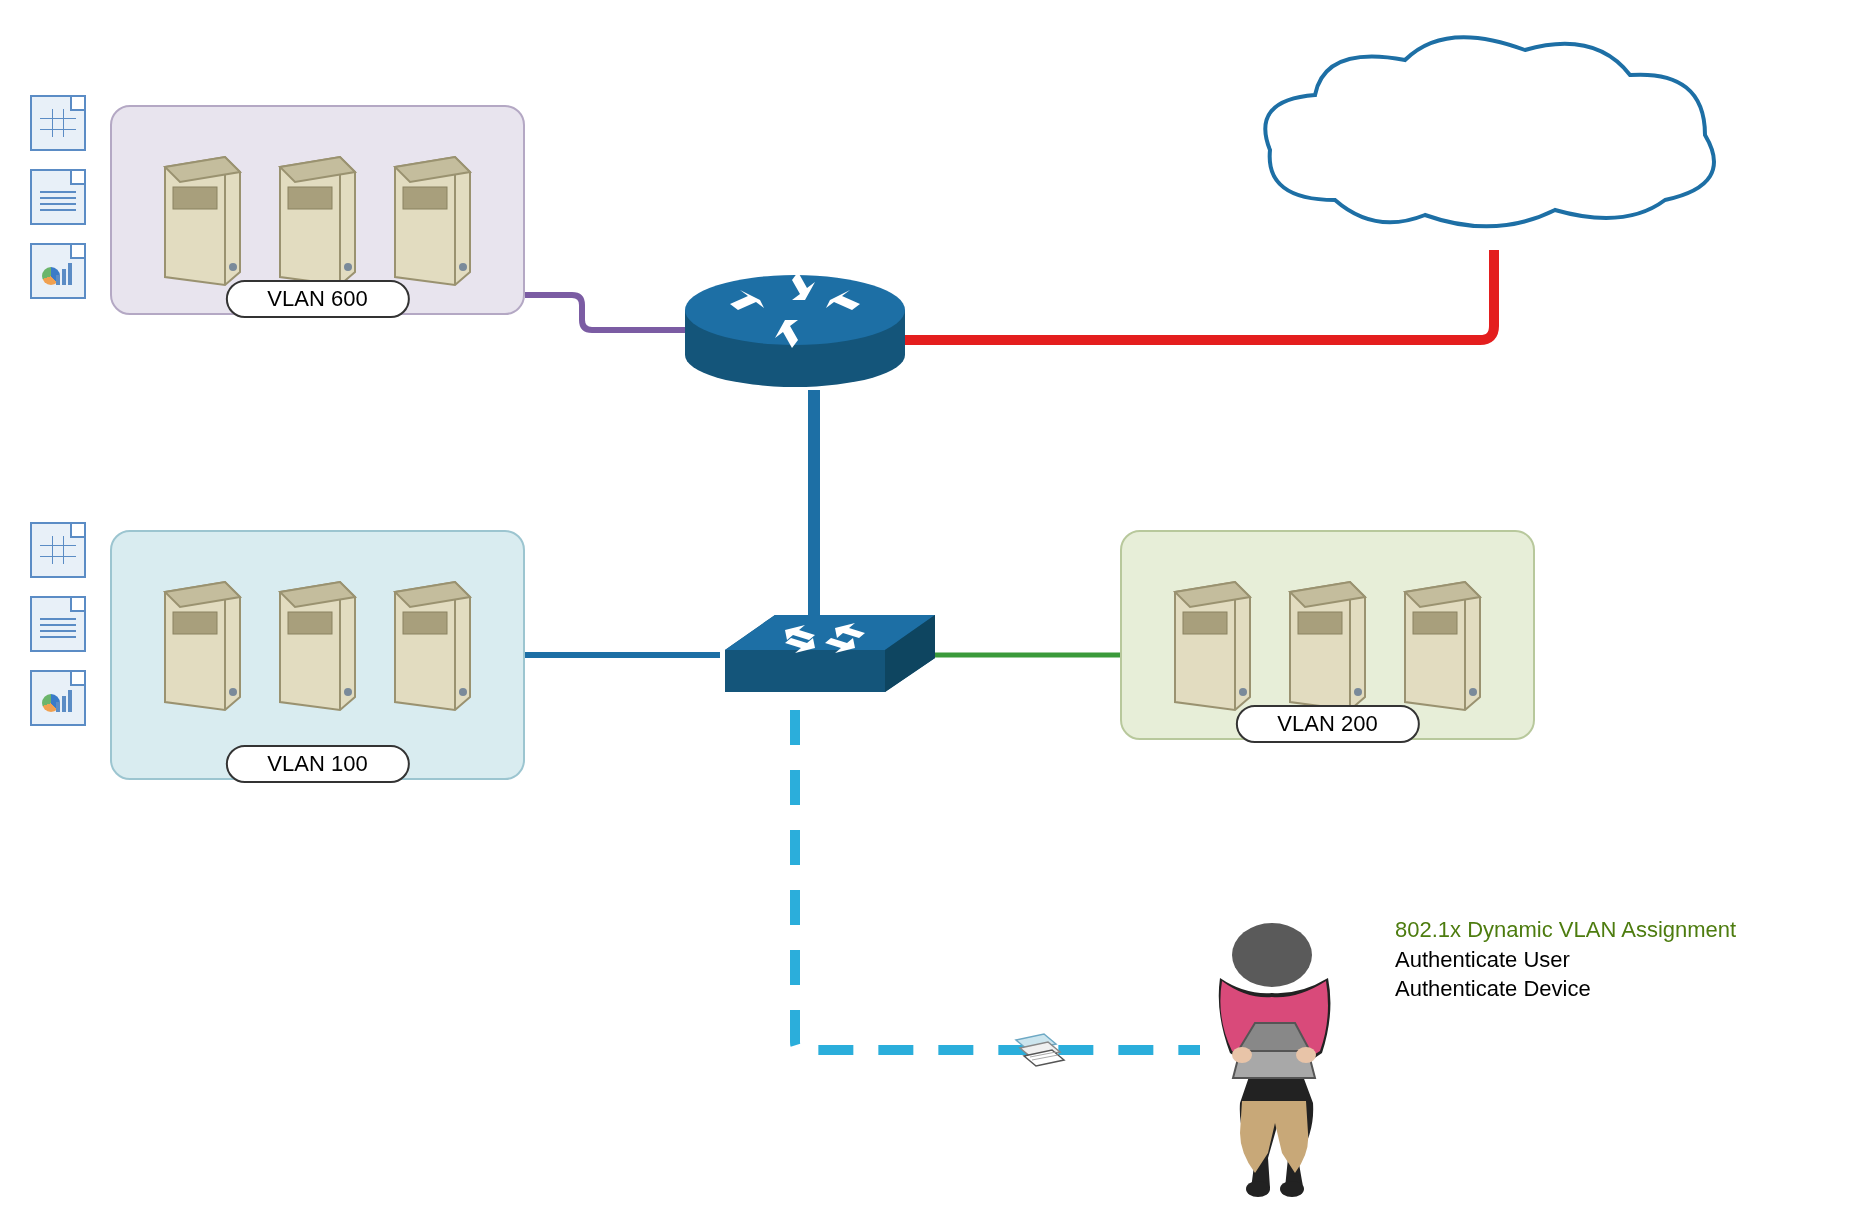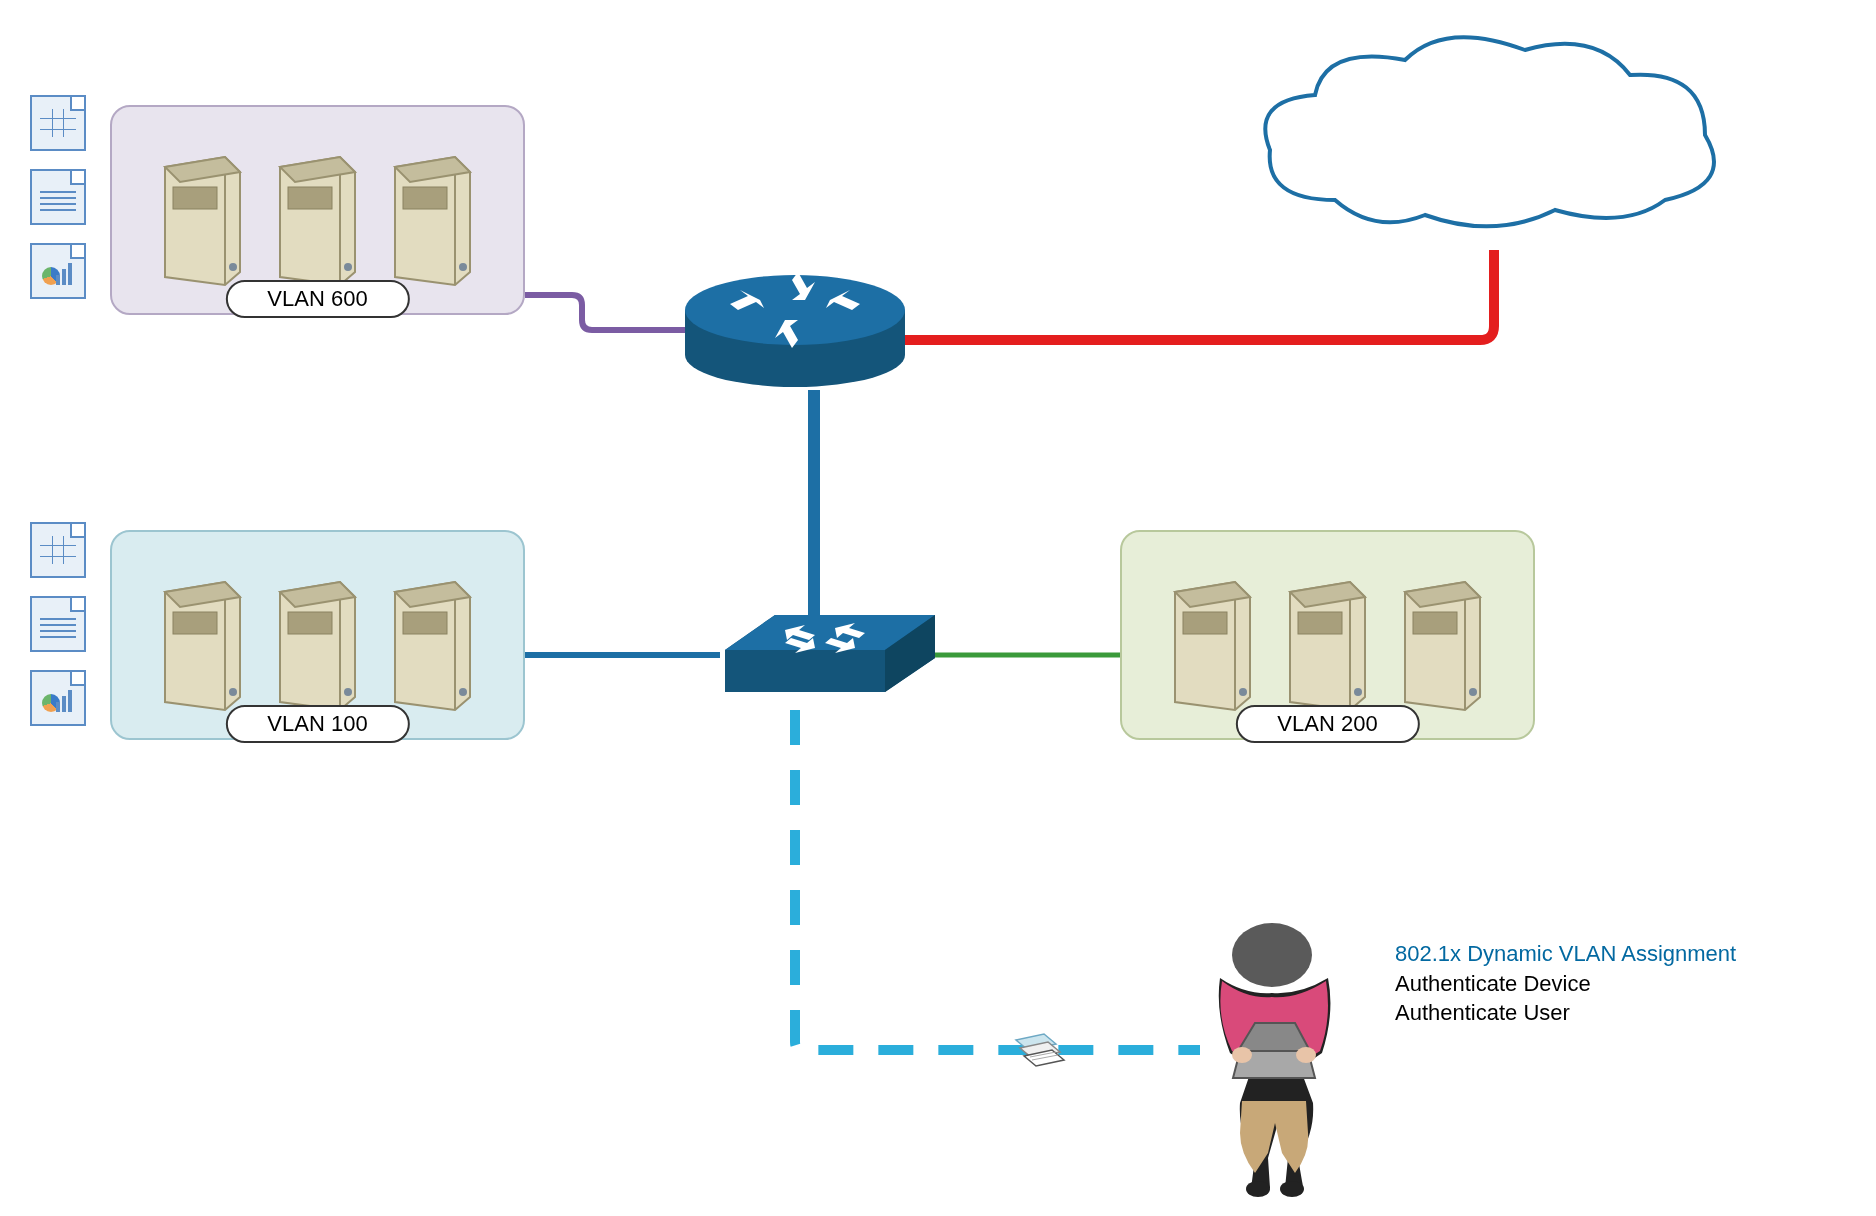--- a/index.html
+++ b/index.html
@@ -1,20 +1,20 @@
 <!DOCTYPE html>
 <html><head>
   <meta charset="utf-8">
   <style>
     * { margin: 0; padding: 0; box-sizing: border-box; }
     body { width: 1876px; height: 1216px; background: white; position: relative; font-family: 'Segoe UI', Arial, sans-serif; }
     .diagram { position: absolute; width: 1876px; height: 1216px; text-decoration: underline; }
     .server-group { position: absolute; border-radius: 20px; padding: 15px; }
     .vlan600-box { left: 110px; top: 105px; width: 415px; height: 210px; background: #e8e4ee; border: 2px solid #b4a8c4; }
-    .vlan100-box { left: 110px; top: 530px; width: 415px; height: 210px; background: #d9ecf0; border: 2px solid #9cc5d0; }
+    .vlan100-box { left: 110px; top: 530px; width: 415px; height: 250px; background: #d9ecf0; border: 2px solid #9cc5d0; }
     .vlan200-box { left: 1120px; top: 530px; width: 415px; height: 210px; background: #e7eed8; border: 2px solid #b8c89c; }
     .vlan-label { position: absolute; bottom: -5px; left: 50%; transform: translateX(-50%); background: white; border: 2px solid #333; border-radius: 20px; padding: 4px 40px; font-size: 22px; font-weight: 400; }
     .server { width: 95px; height: 155px; display: inline-block; margin: 5px; }
     .servers-row { display: flex; justify-content: center; gap: 10px; padding: 10px; }
     .doc-icons { position: absolute; display: flex; flex-direction: column; gap: 18px; }
     .doc-icons-top { left: 30px; top: 95px; }
     .doc-icons-mid { left: 30px; top: 522px; }
     .doc-icon { width: 56px; height: 56px; background: #e8f0f8; border: 2px solid #5b8cc5; position: relative; }
     .doc-corner { position: absolute; top: 0; right: 0; width: 14px; height: 14px; background: white; border-left: 2px solid #5b8cc5; border-bottom: 2px solid #5b8cc5; }
     .doc-lines { position: absolute; left: 8px; right: 8px; top: 20px; height: 2px; background: #5b8cc5; box-shadow: 0 6px 0 #5b8cc5, 0 12px 0 #5b8cc5, 0 18px 0 #5b8cc5; }
@@ -23,21 +23,21 @@
     .doc-grid::after { content:''; position:absolute; top:0; bottom:0; left:33%; width:1px; background:#5b8cc5; box-shadow:11px 0 0 #5b8cc5; }
     .doc-chart { position: absolute; left: 10px; top: 22px; width: 18px; height: 18px; border-radius: 50%; background: conic-gradient(#3a7bc8 0deg 140deg, #f0a050 140deg 250deg, #6bb56b 250deg 360deg); }
     .doc-bars { position: absolute; right: 10px; top: 14px; width: 18px; height: 26px; display:flex; align-items:flex-end; gap:2px; }
     .doc-bars span { width:4px; background:#5b8cc5; }
     .router { position: absolute; left: 680px; top: 260px; width: 230px; height: 130px; }
     .switch { position: absolute; left: 715px; top: 600px; width: 230px; height: 100px; }
     .cloud { position: absolute; left: 1245px; top: 25px; width: 490px; height: 235px; }
     .person { position: absolute; left: 1180px; top: 923px; width: 185px; height: 280px; }
     .docs-small { position: absolute; left: 1008px; top: 1020px; width: 60px; height: 60px; }
     .annotation { position: absolute; left: 1395px; top: 915px; font-size: 22px; line-height: 1.35; }
-    .annotation .red { color: #0369a1; margin-top: 24px; }
+    .annotation .red { color: #4d7c0f; }
     .connection { position: absolute; stroke-width: 6; fill: none; }
   </style>
 </head>
 <body>
 
 <div class="diagram">
 
   <svg class="connection" style="left:0;top:0;width:1876px;height:1216px">
 
     <path d="M 525 295 L 572 295 Q 582 295 582 305 L 582 320 Q 582 330 592 330 L 700 330" stroke="#7b5ca3" stroke-width="6" fill="none"></path>
@@ -215,17 +215,17 @@
     <ellipse cx="78" cy="266" rx="12" ry="8" fill="#222"></ellipse>
     <ellipse cx="112" cy="266" rx="12" ry="8" fill="#222"></ellipse>
     <path d="M 60 128 L 128 128 L 135 155 L 53 155 Z" fill="#a8a8a8" stroke="#555" stroke-width="2"></path>
     <path d="M 58 128 L 75 100 L 115 100 L 130 128 Z" fill="#888" stroke="#555" stroke-width="2"></path>
     <ellipse cx="62" cy="132" rx="10" ry="8" fill="#e8c4a8"></ellipse>
     <ellipse cx="126" cy="132" rx="10" ry="8" fill="#e8c4a8"></ellipse>
   </svg>
 
   <div class="annotation">
     <div class="red">802.1x Dynamic VLAN Assignment</div>
+    <div>Authenticate User</div>
     <div>Authenticate Device</div>
-    <div>Authenticate User</div>
   </div>
 
 </div>
 
 </body></html>

